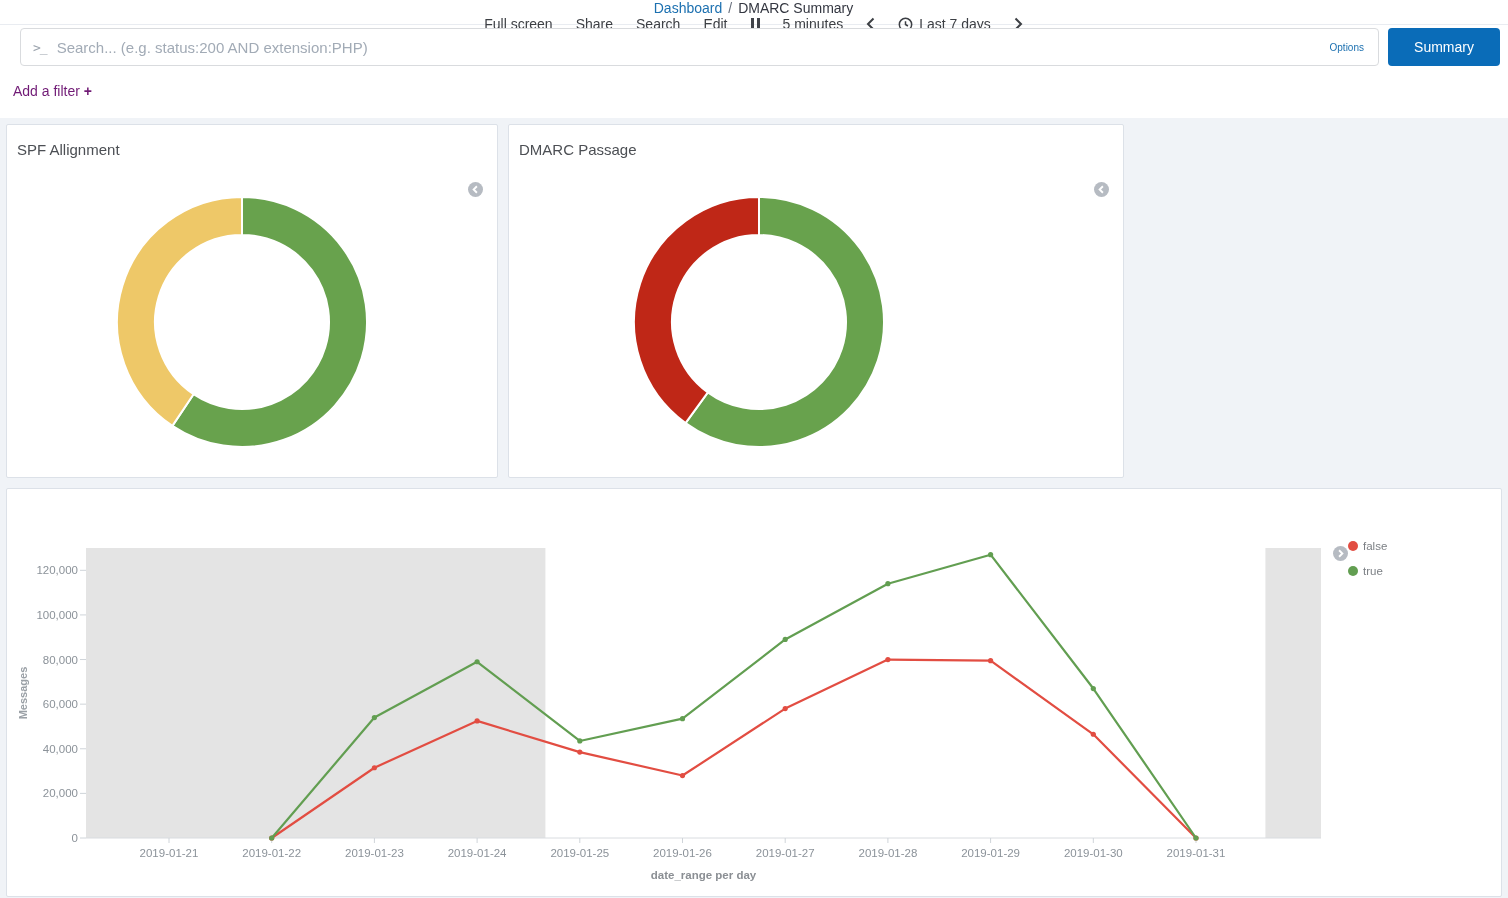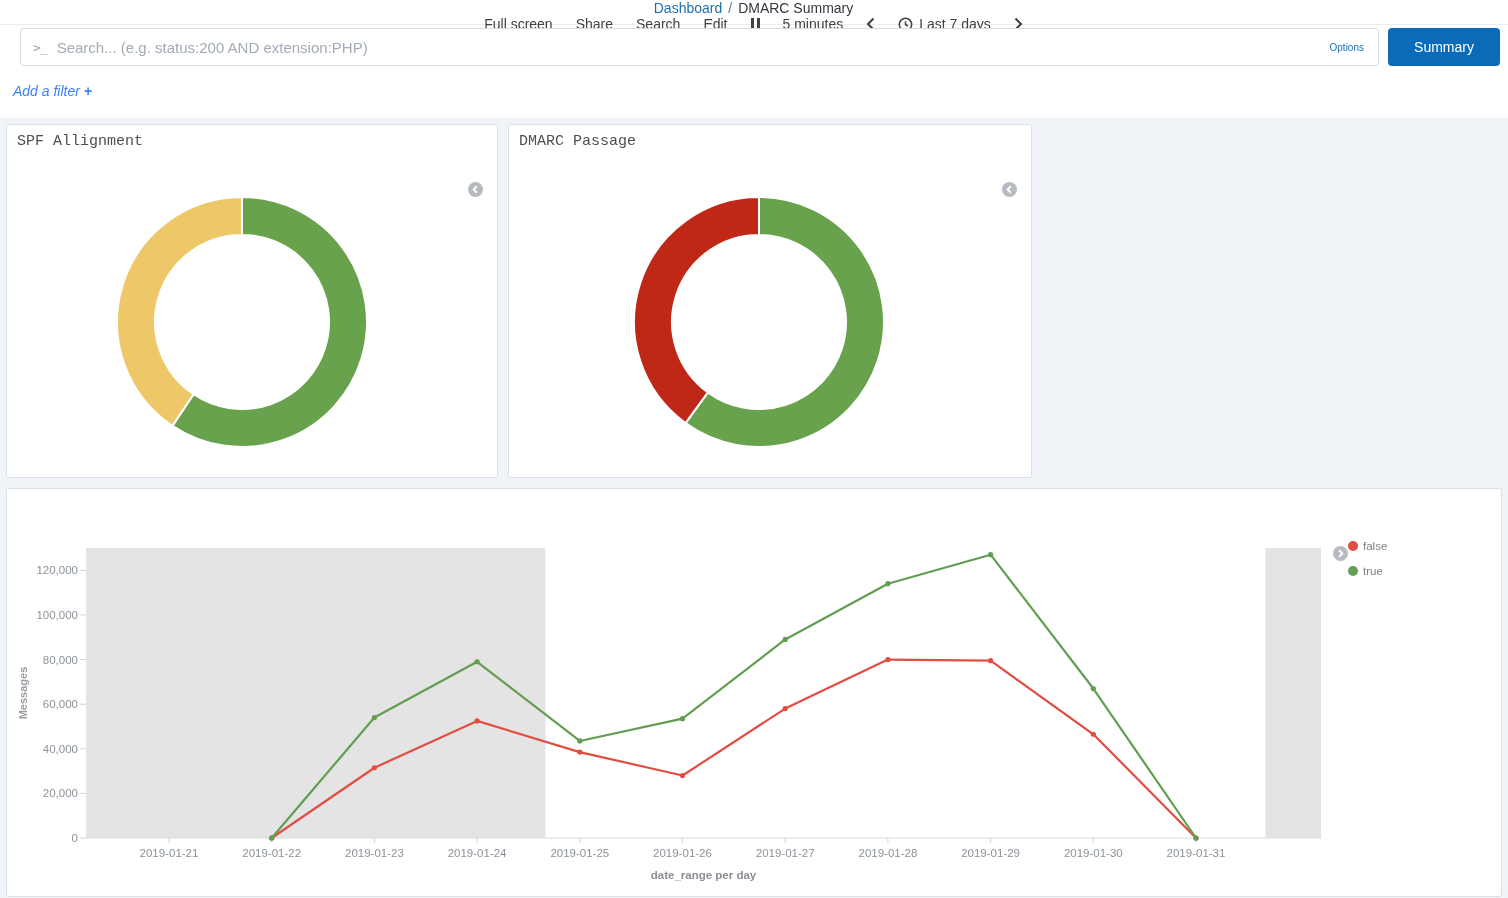--- a/index.html
+++ b/index.html
@@ -28,30 +28,30 @@
     color:#9ba3ad; margin-right:10px; letter-spacing:-1px; }
   .searchbox input { flex:1; border:none; outline:none; font-size:15px; color:#343741;
     font-family:"Liberation Sans",sans-serif; background:transparent; }
   .searchbox input::placeholder { color:#a2abb6; }
   .options-link { font-size:10px; color:#1c70b0; cursor:pointer; margin-left:8px; }
   .refresh-btn { width:112px; height:38px; background:#0a6cb8; border:none; border-radius:4px;
     color:#fff; font-size:14px; font-family:"Liberation Sans",sans-serif; cursor:pointer; }
 
   
   .filterbar { padding:17px 13px 19px; background:#fff; font-size:14px; }
-  .add-filter { color:#3b82f6; cursor:pointer;font-style:italic; }
+  .add-filter { color:#701a75; cursor:pointer; }
   .add-filter b { font-weight:bold; }
 
   
   .dash { background:#f0f3f7; padding:6px; height:782px; }
   .donut-row { display:flex; gap:10px; }
   .panel { background:#fff; border:1px solid #dce1e8; border-radius:2px; position:relative; }
-  .panel-title { font-size:15px; color:#4c4f54; padding:8px 10px;font-family:Liberation Mono, monospace; }
+  .panel-title { font-size:15px; color:#4c4f54; padding:16px 10px; }
   .donut-panel { height:354px; }
-  .donut-panel.p1 { width:492px; } .donut-panel.p2 { width:460px; } .donut-panel.p3 { width:524px; }
+  .donut-panel.p1 { width:492px; } .donut-panel.p2 { width:460px; } .donut-panel.p3 { width:616px; }
   .donut-svg { position:absolute; }
   .p1 .donut-svg { left:109px; top:71px; } .p2 .donut-svg { left:93px; top:71px; } .p3 .donut-svg { left:124px; top:71px; }
   .collapse-circle { position:absolute; width:15px; height:15px; cursor:pointer; }
   .donut-panel .collapse-circle { right:14px; top:57px; }
 
   .line-panel { margin-top:10px; height:409px; width:1496px; }
   .timechart { position:absolute; left:0; top:43px; }
   .legend { position:absolute; left:1341px; top:51px; font-size:11.5px; color:#7b7f84; }
   .legend-item { display:flex; align-items:center; gap:5px; margin-bottom:13px; cursor:pointer; }
   .legend-dot { width:10px; height:10px; border-radius:50%; display:inline-block; }

